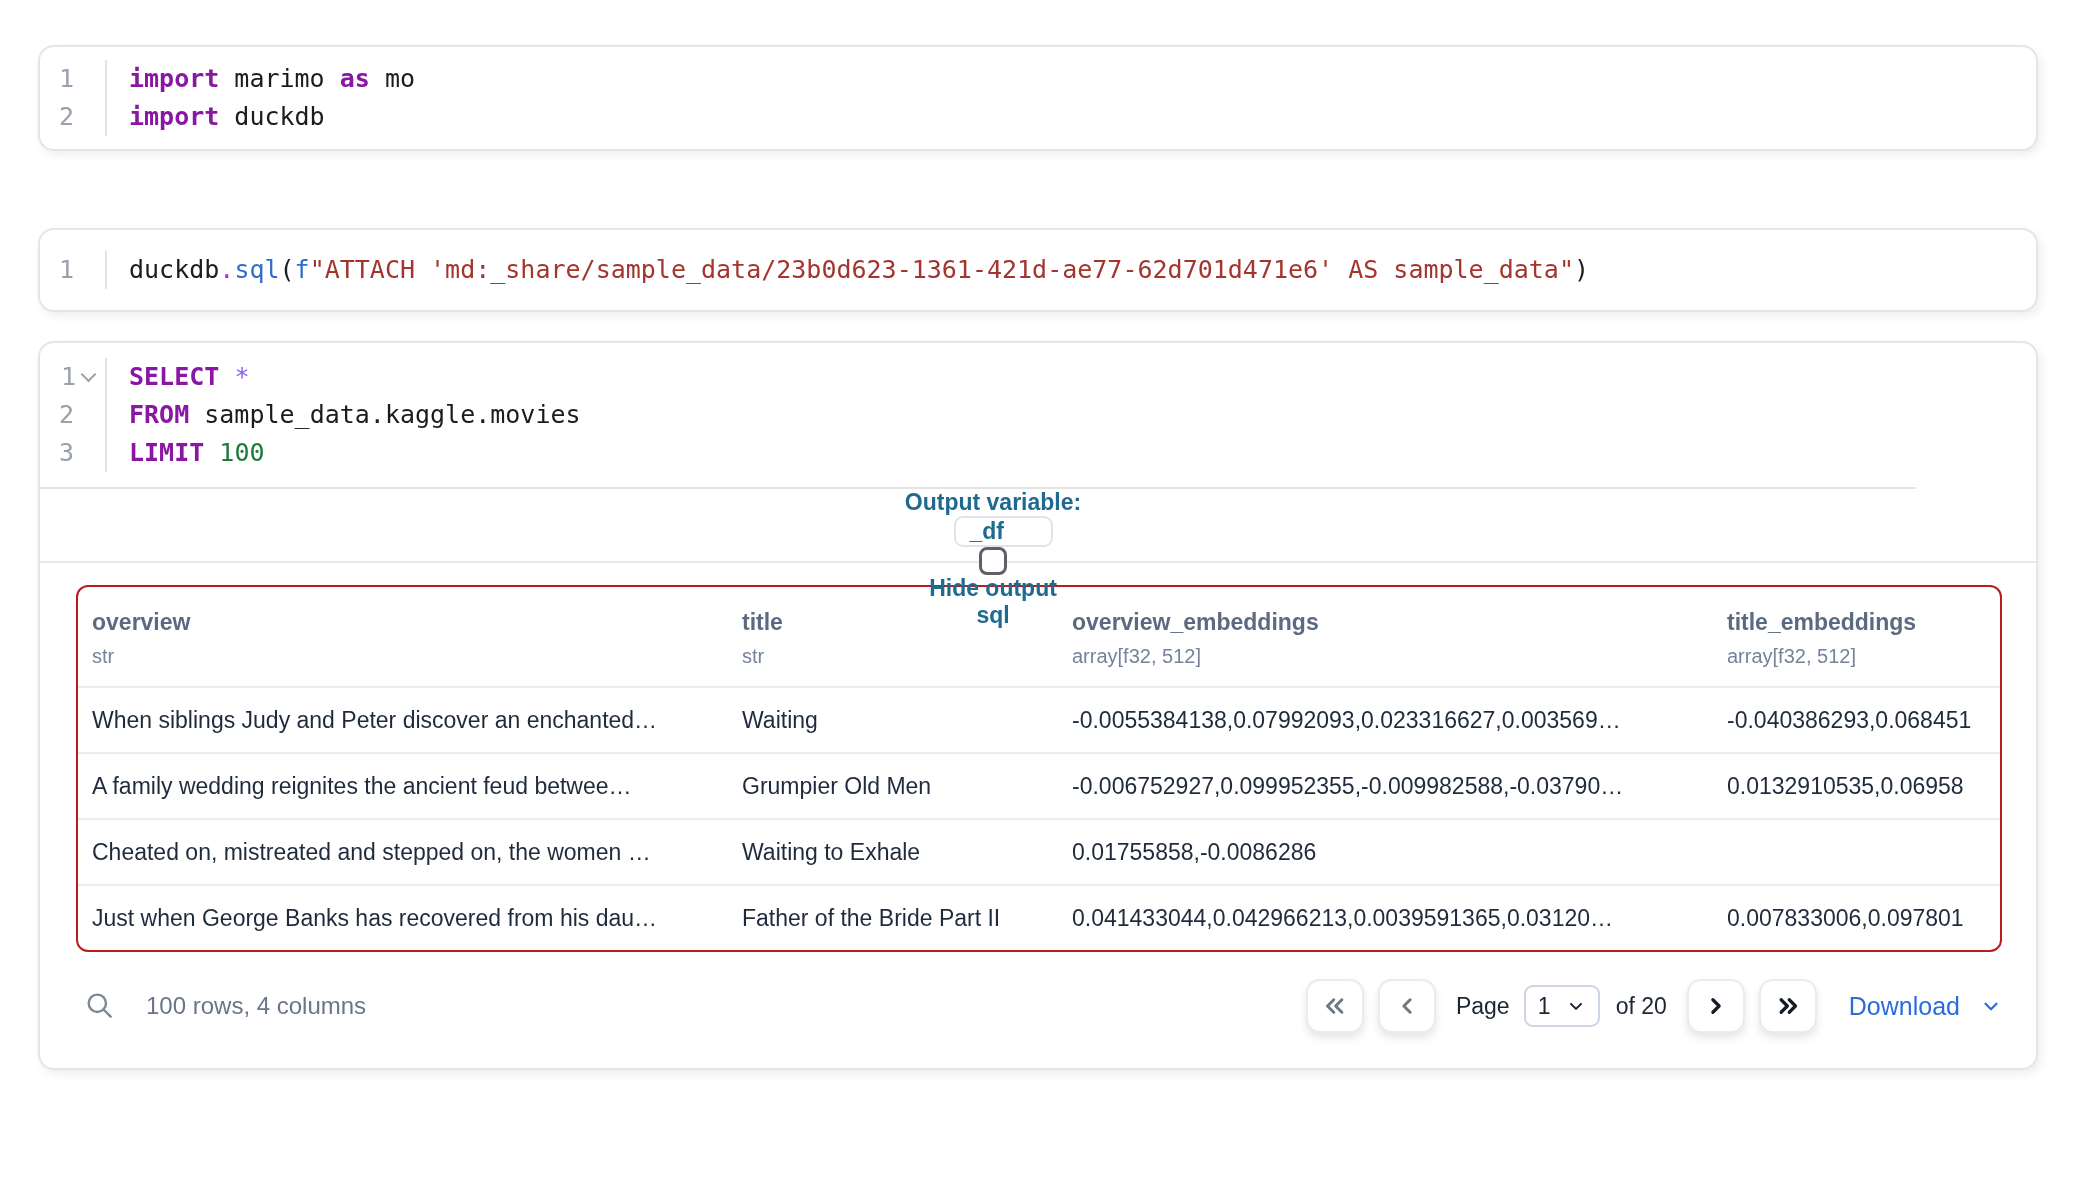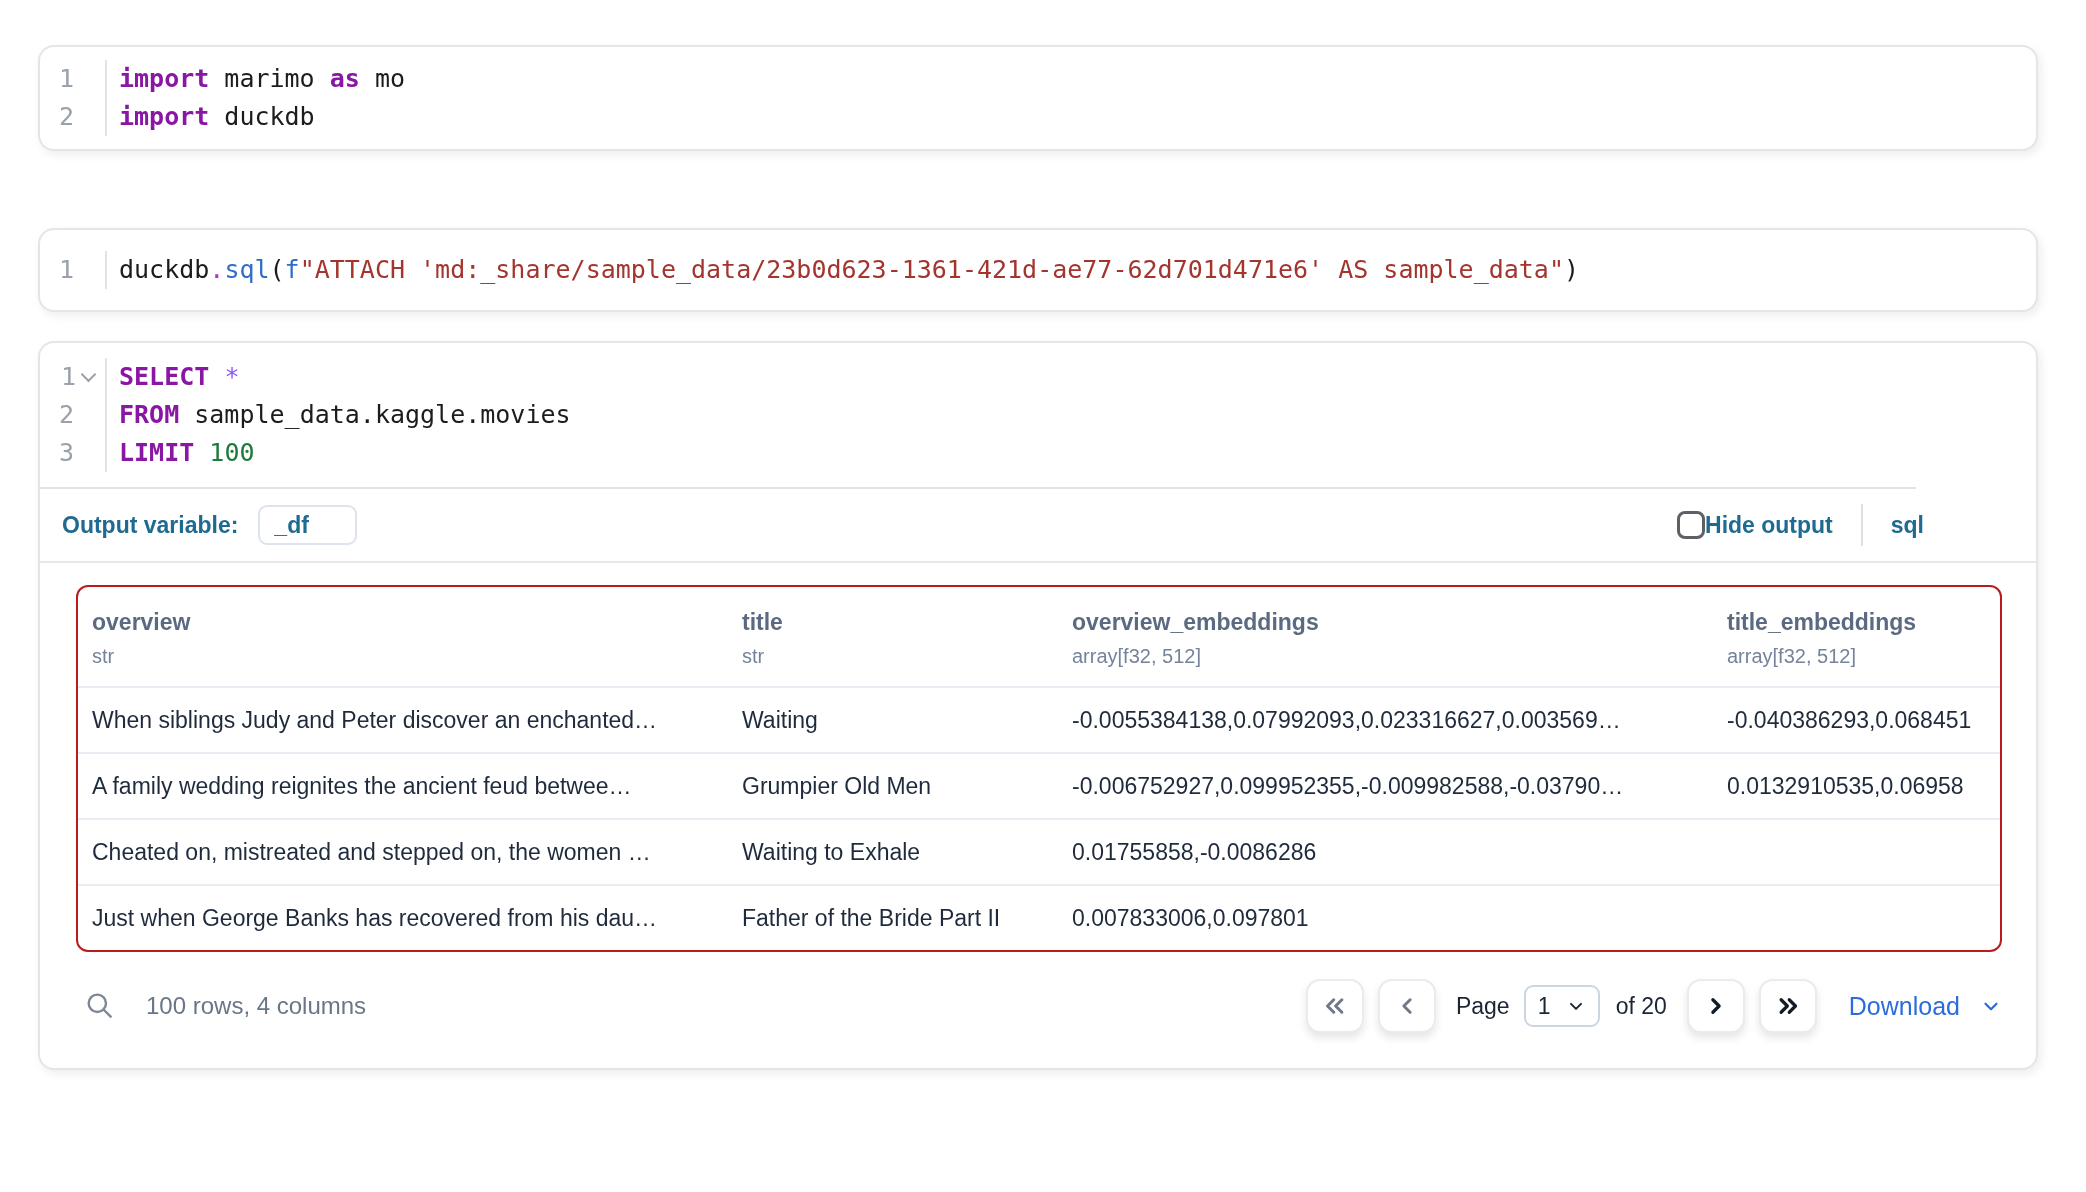--- a/index.html
+++ b/index.html
@@ -29,34 +29,34 @@
     border-right: 2px solid #e3e3e3; padding-right: 8px; gap: 5px;
   }
   .ln { font: 25px/38px "DejaVu Sans Mono", monospace; color: #9aa1ab; }
   .fold-chev {
     width: 11px; height: 11px;
     border-right: 2px solid #9aa1ab; border-bottom: 2px solid #9aa1ab;
     transform: rotate(45deg); margin: 0 3px 5px 2px;
   }
   .fold-spacer { width: 18px; }
   .code-text {
-    padding-left: 12px;
+    padding-left: 22px;
     font: 25px/38px "DejaVu Sans Mono", monospace;
     color: var(--code-text); white-space: pre;
   }
   .tok-kw  { color: var(--keyword); font-weight: bold; }
   .tok-pl  { color: var(--code-text); }
   .tok-dot { color: var(--dot); }
   .tok-fn  { color: var(--function); }
   .tok-str { color: var(--string); }
   .tok-num { color: var(--number); }
   .tok-op  { color: var(--operator); }
 
   .sql-divider { border-top: 2px solid #e4e4e4; margin-right: 120px; }
-  .toolbar { display: flex; align-items: center; height: 72px; padding: 0 112px 0 22px; }
+  .toolbar { display: flex; align-items: center; height: 72px; padding: 0 112px 0 22px; flex-direction: column; }
   .ov-label, .hide-label, .lang-label { font-size: 23px; font-weight: bold; color: var(--accent); }
   .ov-input {
     margin-left: 20px; width: 99px; height: 40px;
     border: 2px solid #dde4ec; border-radius: 9px;
     display: flex; align-items: center; padding-left: 14px;
     font-size: 23px; font-weight: bold; color: var(--accent);
     background: #fff;
   }
   .spacer { flex: 1; }
   .checkbox {
@@ -214,20 +214,21 @@
           <div class="tcell">0.0132910535,0.06958</div>
         </div>
         <div class="trow">
           <div class="tcell">Cheated on, mistreated and stepped on, the women …</div>
           <div class="tcell">Waiting to Exhale</div>
           <div class="tcell">0.01755858,-0.0086286</div>
         </div>
         <div class="trow">
           <div class="tcell">Just when George Banks has recovered from his dau…</div>
           <div class="tcell">Father of the Bride Part II</div>
+          <div class="tcell">0.041433044,0.042966213,0.0039591365,0.03120…</div>
           <div class="tcell">0.007833006,0.097801</div>
         </div>
       </div>
   </div>
 
   <div class="table-footer">
     <svg class="search-icon" width="32" height="32" viewBox="0 0 24 24" fill="none" stroke="#7d8796" stroke-width="1.8" stroke-linecap="round">
       <circle cx="10" cy="10" r="6.5"></circle>
       <line x1="15" y1="15" x2="20" y2="20"></line>
     </svg>

